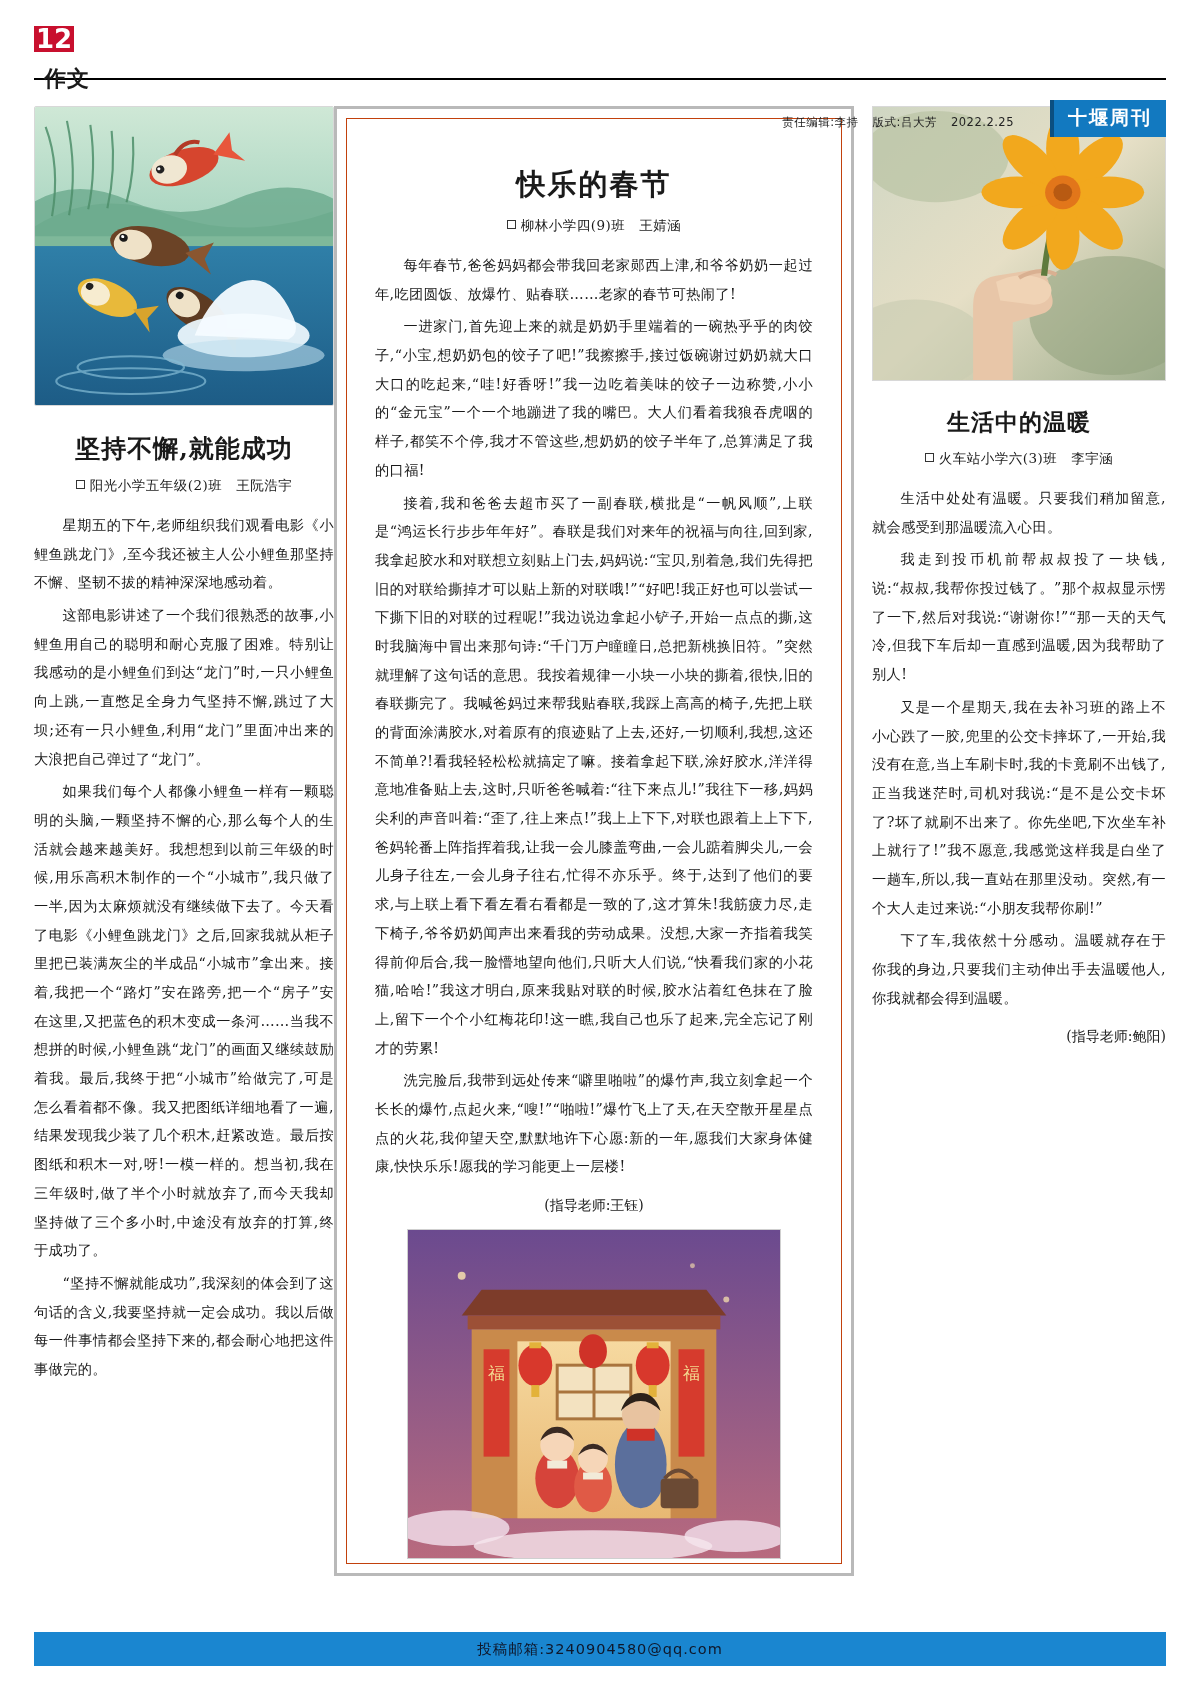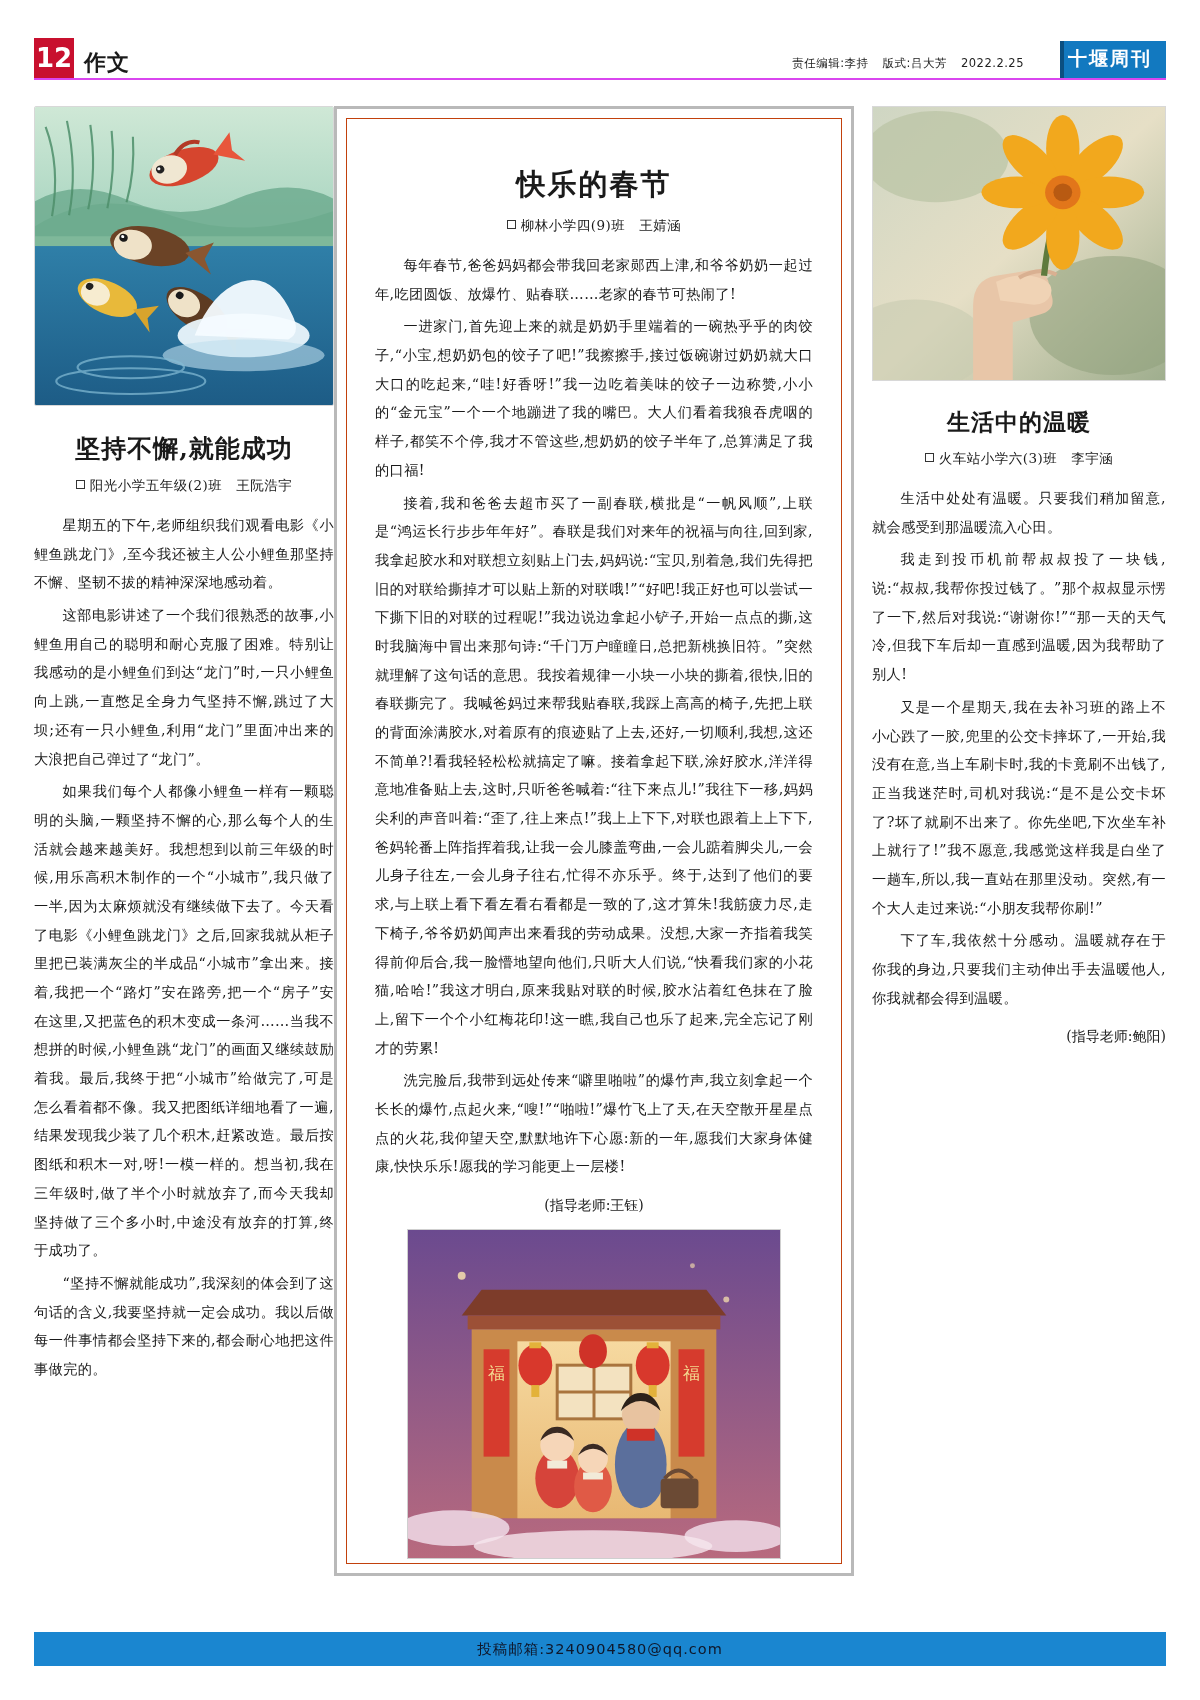--- a/index.html
+++ b/index.html
@@ -14,22 +14,22 @@
   }
   .page {
     position: absolute; left:0; top:0; width:1200px; height:1700px;
     padding: 22px 34px 0 34px;
   }
 
   
   .masthead {
     position: relative;
     height: 58px;
-    border-bottom: 2px solid #d946ef;
-    display: flex; align-items: flex-end;
+    border-bottom: 2px solid #000000;
+    display: flex; align-items: flex-start; flex-direction: column;
   }
   .page-num-box {
     width: 40px; height: 40px; background:#c8102e; color:#fff;
     display:flex; align-items:center; justify-content:center;
     font-family:"DejaVu Sans","Liberation Sans",sans-serif;
     font-size: 26px; font-weight: bold; line-height:1;
     margin-top: 4px;
   }
   .page-section {
     font-size: 22px; font-weight: bold; margin-left: 10px; margin-top: 12px;
@@ -37,21 +37,21 @@
   }
   .masthead-right {
     margin-left:auto; display:flex; align-items:center; gap:22px; margin-top:14px;
   }
   .credits {
     font-size: 11.5px; color:#222; letter-spacing:0.5px;
     font-family:"DejaVu Sans","Liberation Sans",sans-serif;
   }
   .credits span { margin-right: 14px; }
   .brand-box {
-    background:#1279c0; color:#fff; padding: 5px 14px 6px 4px;
+    background:#1279c0; color:#fff; padding: 5px 14px 6px 14px;
     font-size: 19px; font-weight:bold; letter-spacing:2px;
     border-left: 4px solid #0b4f80;
     margin-top:-8px;
   }
 
   
   .columns {
     display: flex;
     margin-top: 26px;
     height: 1470px;

